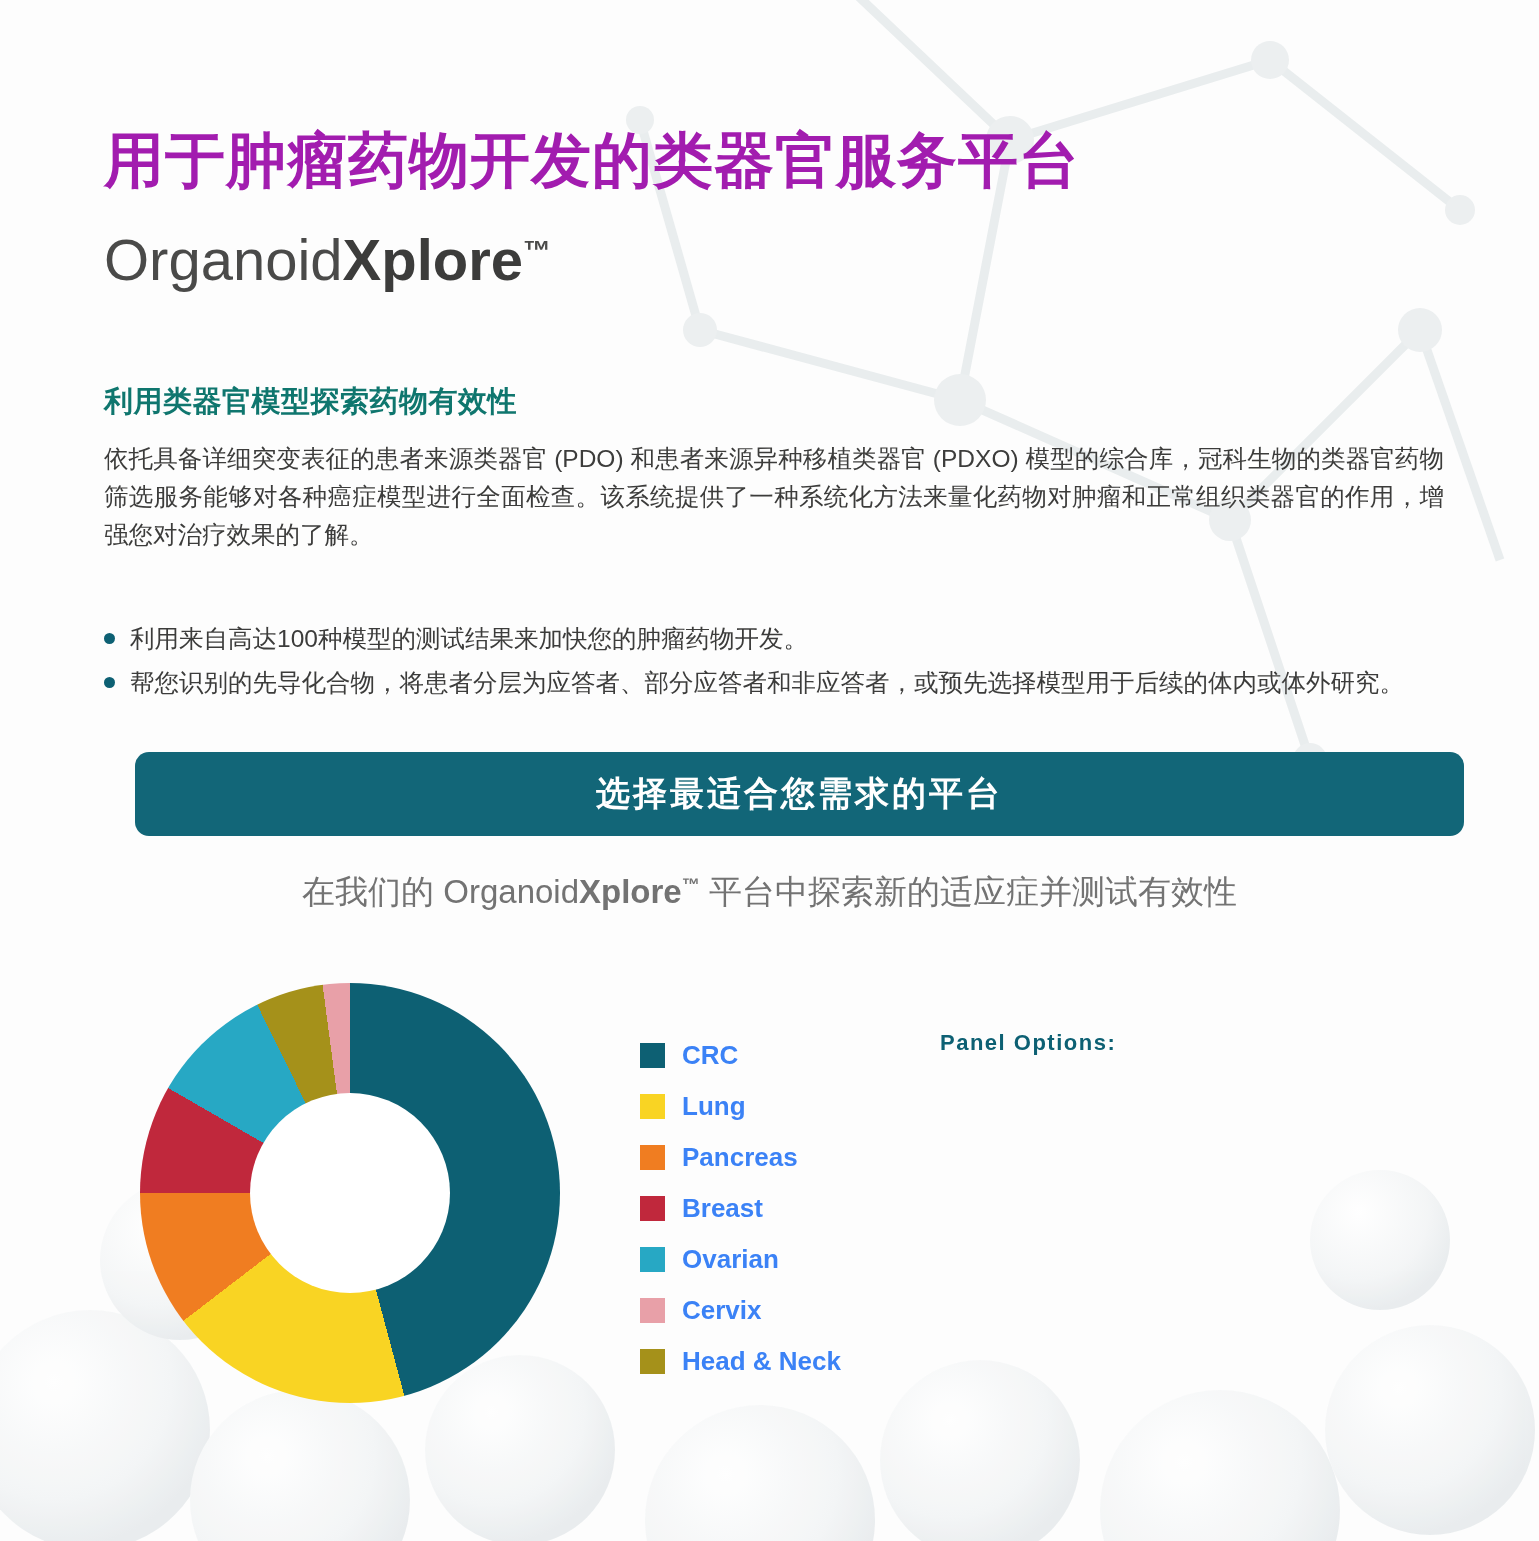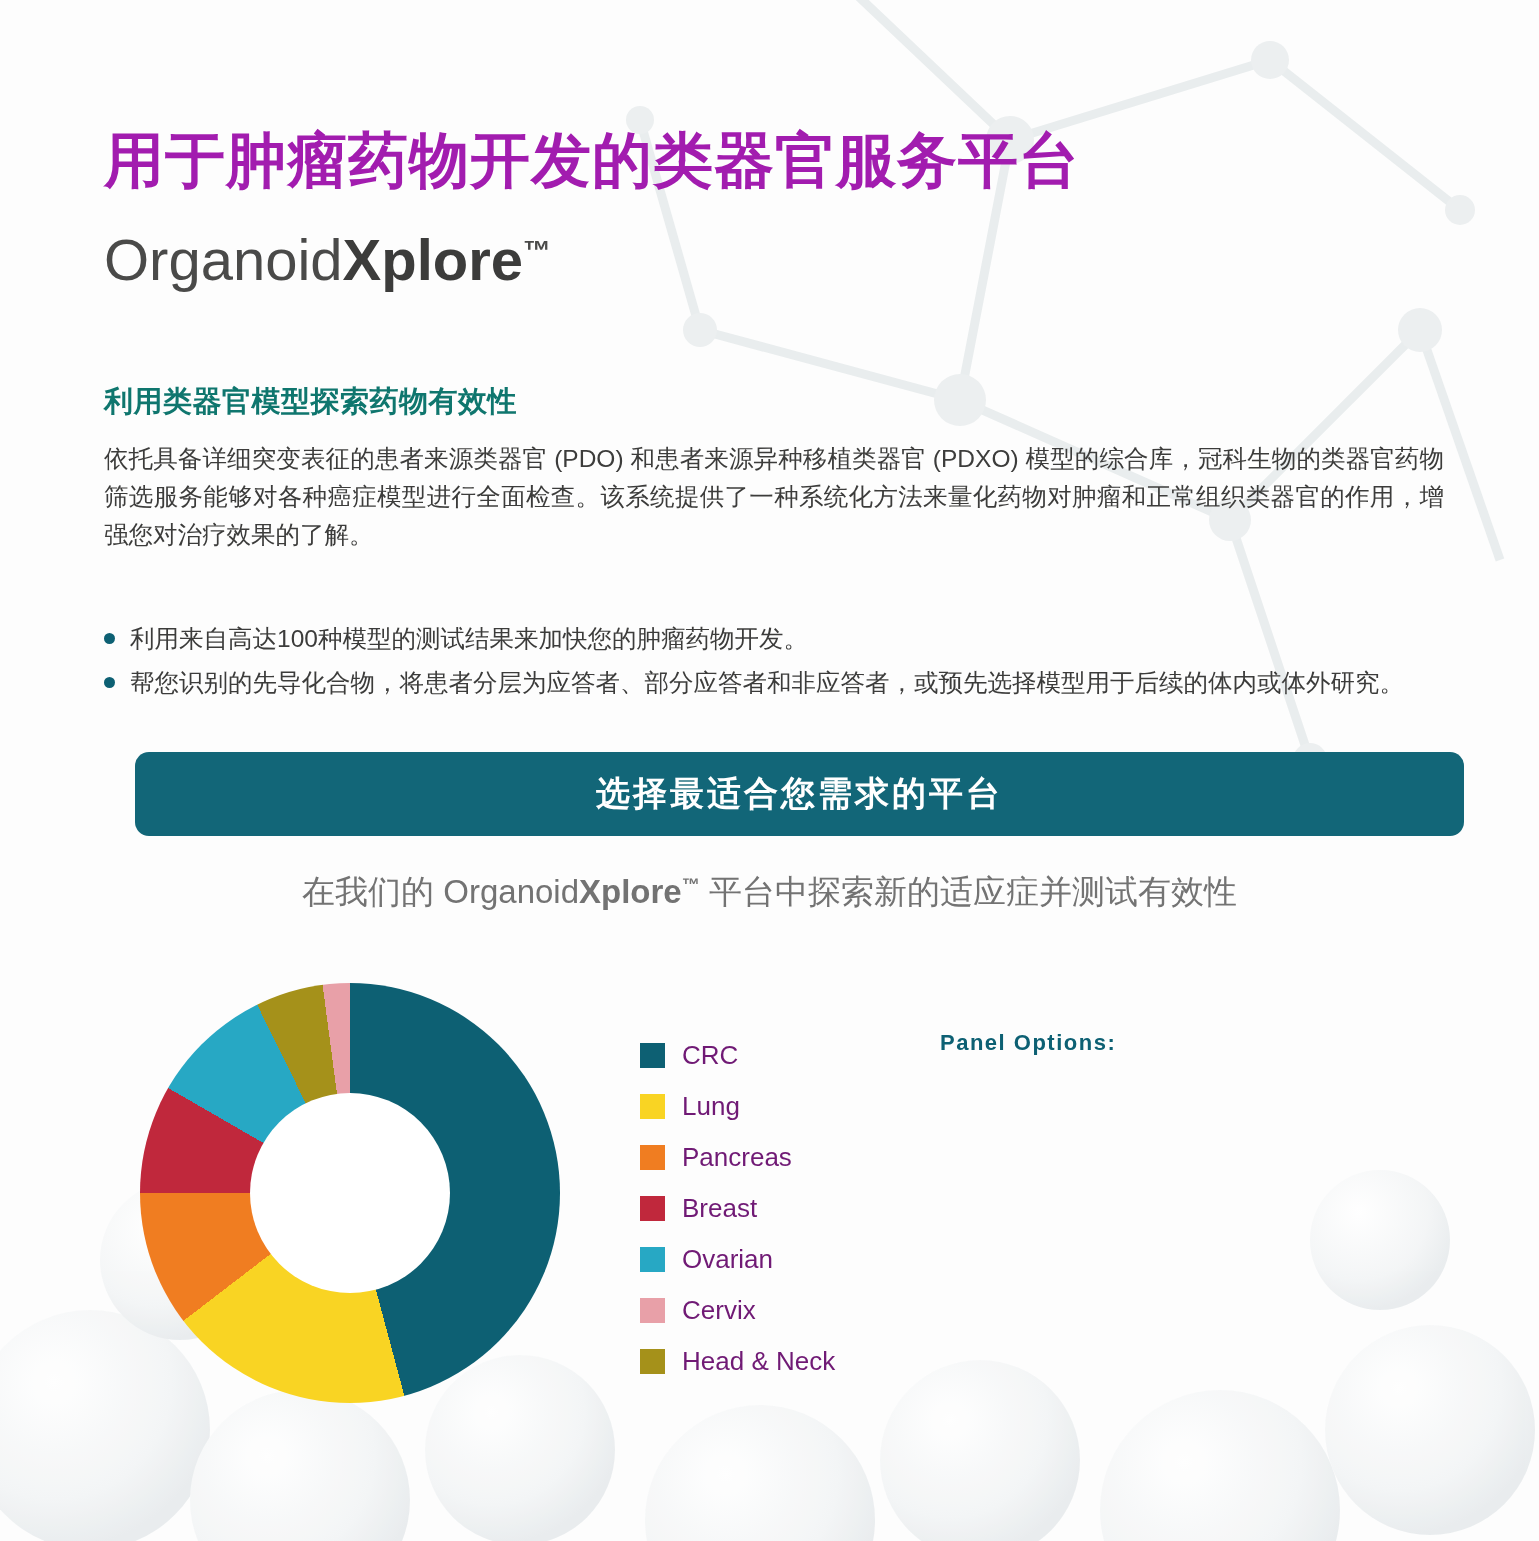--- a/index.html
+++ b/index.html
@@ -163,22 +163,22 @@
     height: 51px;
   }
   .legend-swatch {
     width: 25px;
     height: 25px;
     margin-right: 17px;
     flex: none;
   }
   .legend-label {
     font-size: 26px;
-    font-weight: normal;
-    color: #701a75;
+    font-weight: bold;
+    color: #3b82f6;
   }
   .panel {
     position: absolute;
     left: 940px;
     top: 1030px;
     width: 520px;
   }
   .panel-title {
     font-size: 22px;
     font-weight: bold;

